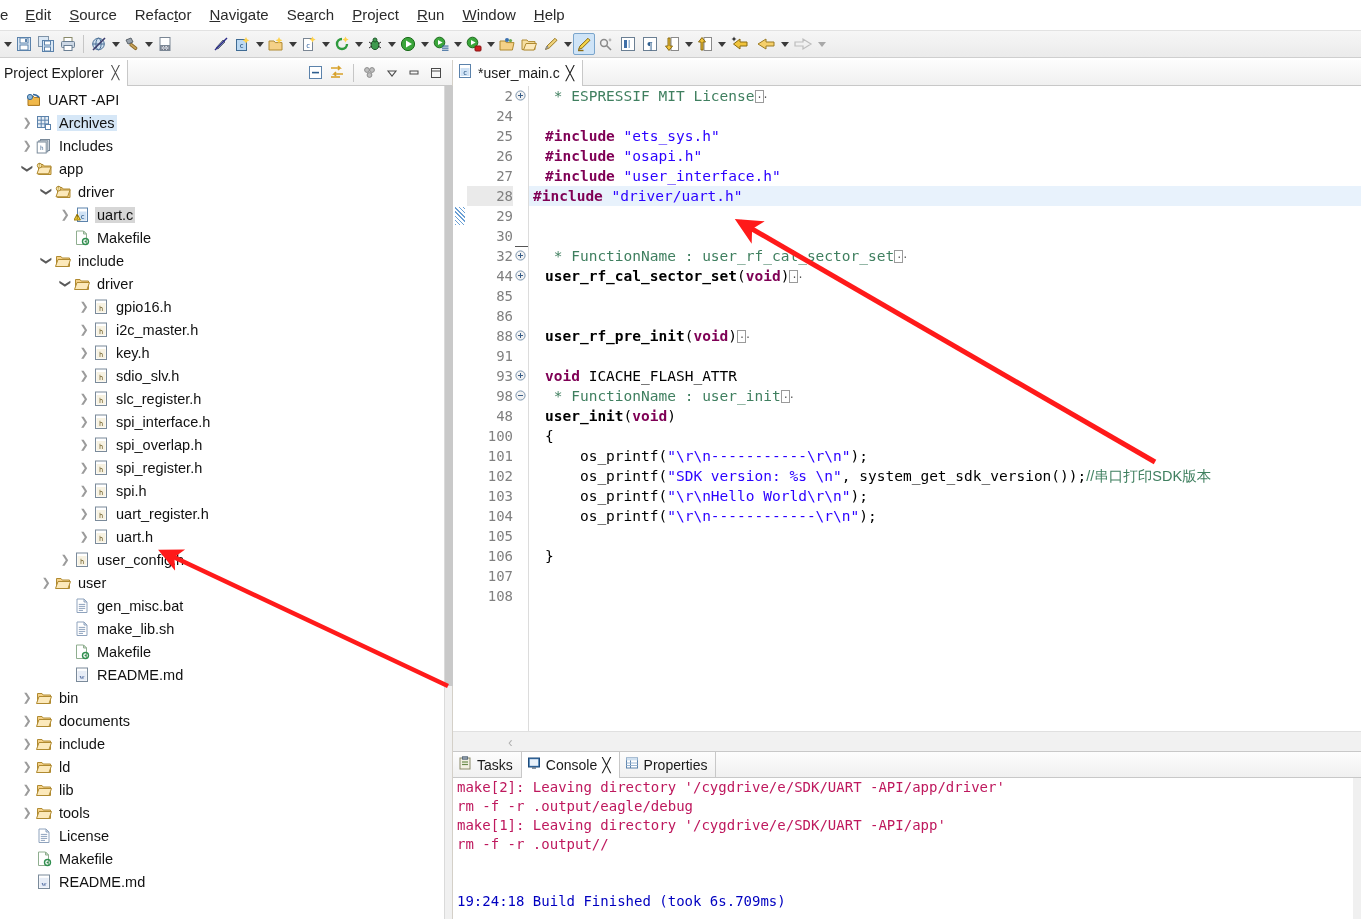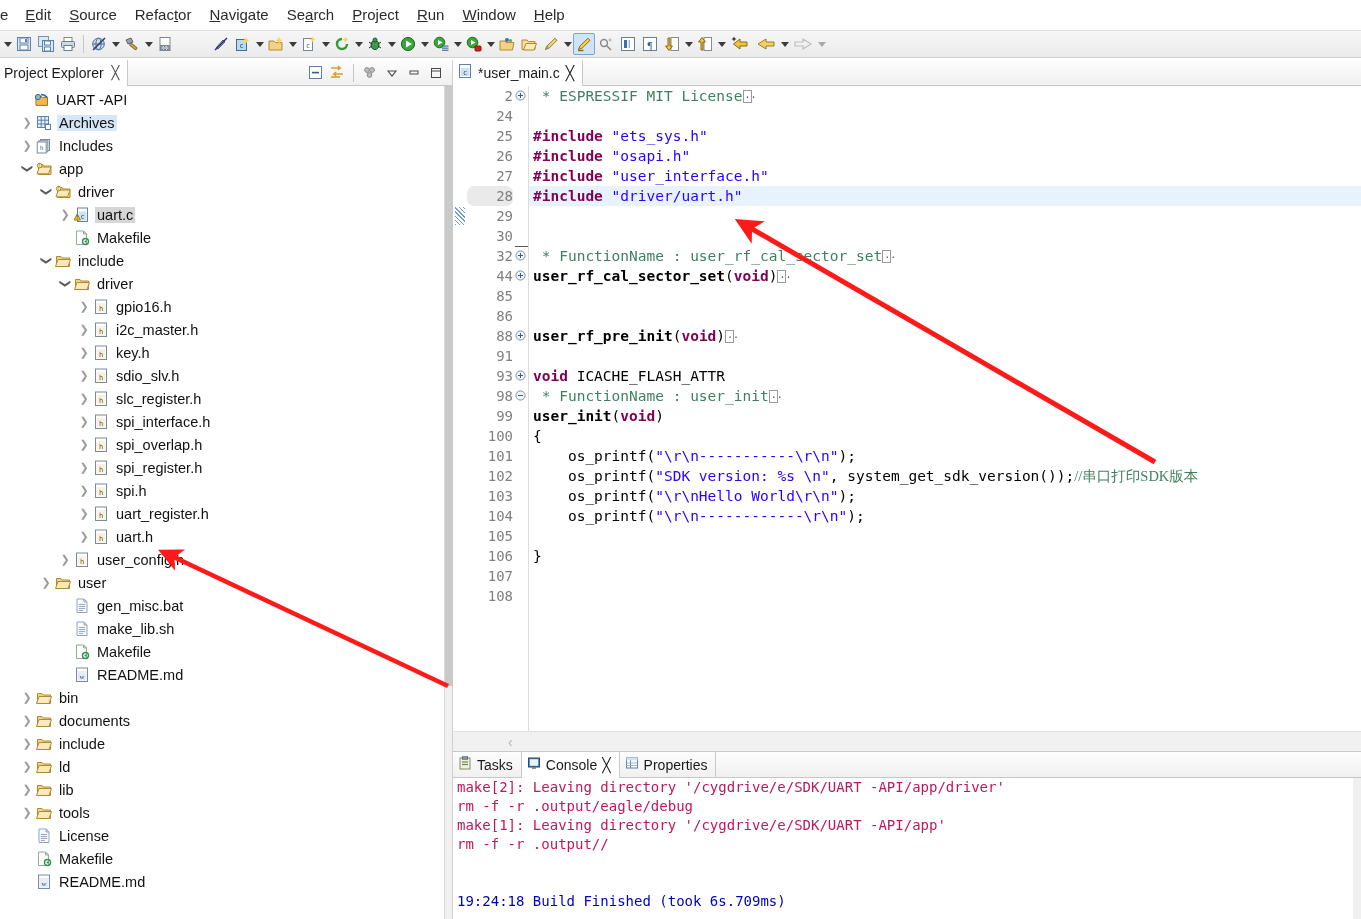--- a/index.html
+++ b/index.html
@@ -214,33 +214,33 @@
   }
   .codearea {
     flex: 1;
     position: relative;
     font-family: "DejaVu Sans Mono", monospace;
     font-size: 14.5px;
     padding-left: 4px;
     overflow:hidden;
   }
   .cline {
-    height: 20px; line-height: 20px; white-space: pre;
+    height: 20px; line-height: 20px; white-space: pre; margin-left: 12px;
   }
   .gline { height:20px; line-height:20px; }
-  .gline.hl { background:#eaeaea;border-radius:7px; }
+  .gline.hl { background:#eaeaea; }
   .foldsep { position:absolute; left:0; width:13px; height:1px; background:#555; }
 
   .kw { color:#7f0055; font-weight:bold; }
   .pp { color:#7f0055; font-weight:bold; }
   .str { color:#2a00ff; }
   .cmt { color:#3f7f5f; }
   .fn  { color:#000000; font-weight:bold; }
   .plain { color:#000000; }
-  .cjk { color:#3f7f5f; font-family:Liberation Serif, serif; }
+  .cjk { color:#3f7f5f; font-family:Liberation Sans, sans-serif; }
   .folded-box {
     display:inline-block; width:9px; height:13px;
     border:1px solid #9a9a9a; vertical-align:-2px;
     position:relative; background:#fff;
   }
   .folded-box::after{
     content:"\00B7\00B7"; position:absolute; left:1px; top:-3px;
     font-size:10px; color:#555; letter-spacing:0px;
   }
 
@@ -580,21 +580,21 @@
           </div>
           <div class="vt">
             <svg width="14" height="14" viewBox="0 0 14 14">
                 <rect x="2.5" y="2.5" width="9" height="9" fill="none" stroke="#4a4a4a"></rect>
                 <line x1="2.5" y1="5" x2="11.5" y2="5" stroke="#4a4a4a"></line>
               </svg>
           </div>
         </div>
       </div>
       <div class="tree" id="tree">
-          <div class="row" style="padding-left: 16px;">
+          <div class="row" style="padding-left: 8px;">
             <span class="arrow"></span>
             <span class="ico">
               <svg width="16" height="16" viewBox="0 0 16 16">
                 <path d="M3 4 h5 l1.2 1.4 H14.5 v8 H3 Z" fill="#f0b84a" stroke="#a8751a"></path>
                 <circle cx="5" cy="5" r="2.6" fill="#8fb9da" stroke="#36699c"></circle>
                 <path d="M8 2.5 c3 0 5 1.6 6.2 3" fill="none" stroke="#36699c" stroke-width="1.4"></path>
               </svg>
             </span>
             <span class="lbl">UART -API</span>
           </div>
@@ -1020,21 +1020,21 @@
               <div class="gline">29</div>
               <div class="gline">30</div>
               <div class="gline">32</div>
               <div class="gline">44</div>
               <div class="gline">85</div>
               <div class="gline">86</div>
               <div class="gline">88</div>
               <div class="gline">91</div>
               <div class="gline">93</div>
               <div class="gline">98</div>
-              <div class="gline">99</div>
+              <div class="gline">48</div>
               <div class="gline">100</div>
               <div class="gline">101</div>
               <div class="gline">102</div>
               <div class="gline">103</div>
               <div class="gline">104</div>
               <div class="gline">105</div>
               <div class="gline">106</div>
               <div class="gline">107</div>
               <div class="gline">108</div>
             </div>

